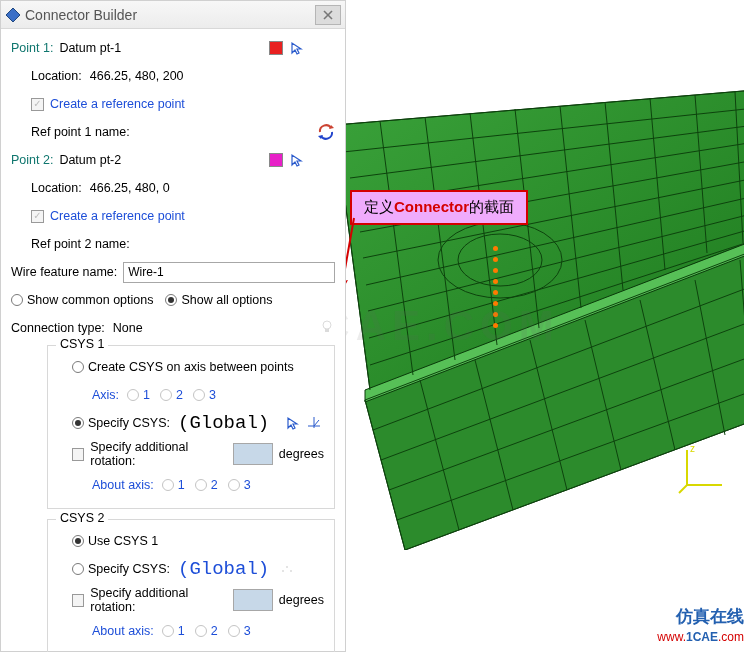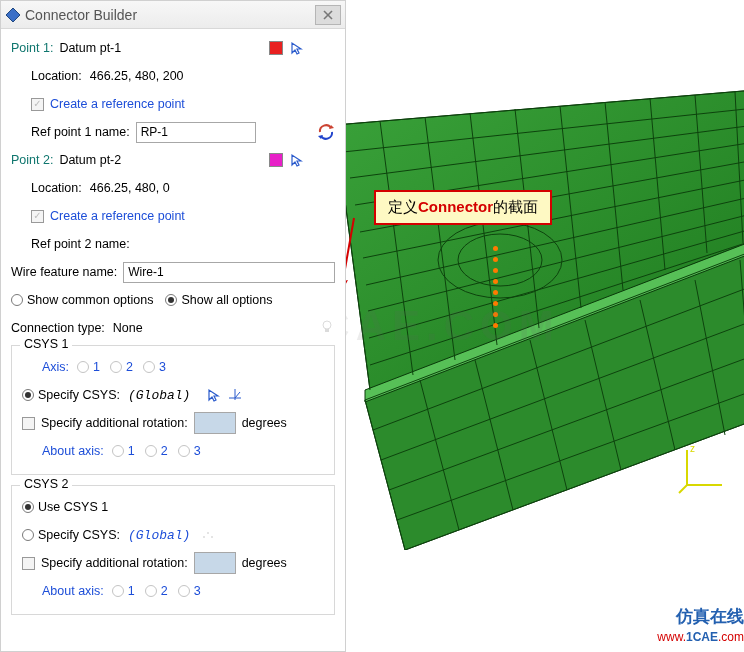--- a/index.html
+++ b/index.html
@@ -144,46 +144,46 @@
     display:inline-flex;align-items:center;justify-content:center;
     background:#fff;
   }
   .radio.checked::after{
     content:"";width:6px;height:6px;border-radius:50%;background:#333;
   }
   .radio.disabled { border-color:#c4c4c4;}
   .radio.disabled::after{background:#c4c4c4;}
   .group {
     border: 1px solid #d8d8d8;
-    padding: 10px 10px 6px 10px;
+    padding: 10px 10px 6px 24px;
     margin-top: 4px;
     position: relative;
+    margin-left: 36px;
   }
   .group-title {
     position: absolute;
     top: -9px; left: 8px;
     background:#fff;
     padding: 0 4px;
     font-size:12.5px;
   }
   .degrees-box {
     width: 42px; height: 22px;
     background: #c7d8e8;
     border: 1px solid #a7a7a7;
     margin: 0 6px;
   }
-  .mono { font-family: "Courier New", monospace; font-size: 13px; font-style: italic;}
+  .mono { font-family: "Courier New", monospace; font-size: 19px;}
   .callout {
     position: absolute;
     left: 350px; top: 190px;
     border: 2px solid #d40000;
-    background: #fef9c3;
+    background: #f0abfc;
     padding: 6px 12px;
     font-size: 15px;
-    margin-left: 24px;
   }
   .callout .red { color:#d40000; font-weight:bold; }
   .arrow-line {
     position: absolute;
     left: 340px; top: 216px;
     width: 20px; height: 75px;
     pointer-events:none;
   }
   .watermark {
     position:absolute;
@@ -343,21 +343,20 @@
         <span style="width:8px"></span>
         <span>466.25, 480, 200</span>
       </div>
       <div class="row indented">
         <span class="checkbox disabled">✓</span>
         <span class="gray-text">Create a reference point</span>
       </div>
       <div class="row indented">
         <span>Ref point 1 name:</span>
         <span style="width:6px"></span>
-        <input class="input" style="width: 120px;" value="RP-1">
         <span style="flex:1"></span>
         <span class="refresh" style="margin-right:-2px">
           <svg width="20" height="20" viewBox="0 0 20 20">
             <path d="M4 10 A6 6 0 0 1 15 6" fill="none" stroke="#c43" stroke-width="2"></path>
             <path d="M16 10 A6 6 0 0 1 5 14" fill="none" stroke="#24c" stroke-width="2"></path>
             <polygon points="15,3 18,6 13,7" fill="#c43"></polygon>
             <polygon points="5,17 2,14 7,13" fill="#24c"></polygon>
           </svg>
         </span>
       </div>
@@ -413,20 +412,24 @@
           <svg width="16" height="16" viewBox="0 0 16 16">
               <circle cx="8" cy="6" r="4" fill="none" stroke="#999"></circle>
               <rect x="6" y="10" width="4" height="3" fill="#999"></rect>
             </svg>
         </span>
       </div>
 
       <div class="group">
         <span class="group-title">CSYS 1</span>
 
+        <div class="row">
+          <span class="radio"></span>
+          <span>Create CSYS on axis between points</span>
+        </div>
         <div class="row indented">
           <span class="gray-text">Axis:</span>
           <span style="width:8px"></span>
           <span class="radio disabled"></span>
             <span class="gray-text">1</span>
           <span style="width:10px"></span>
           <span class="radio disabled"></span>
             <span class="gray-text">2</span>
           <span style="width:10px"></span>
           <span class="radio disabled"></span>

